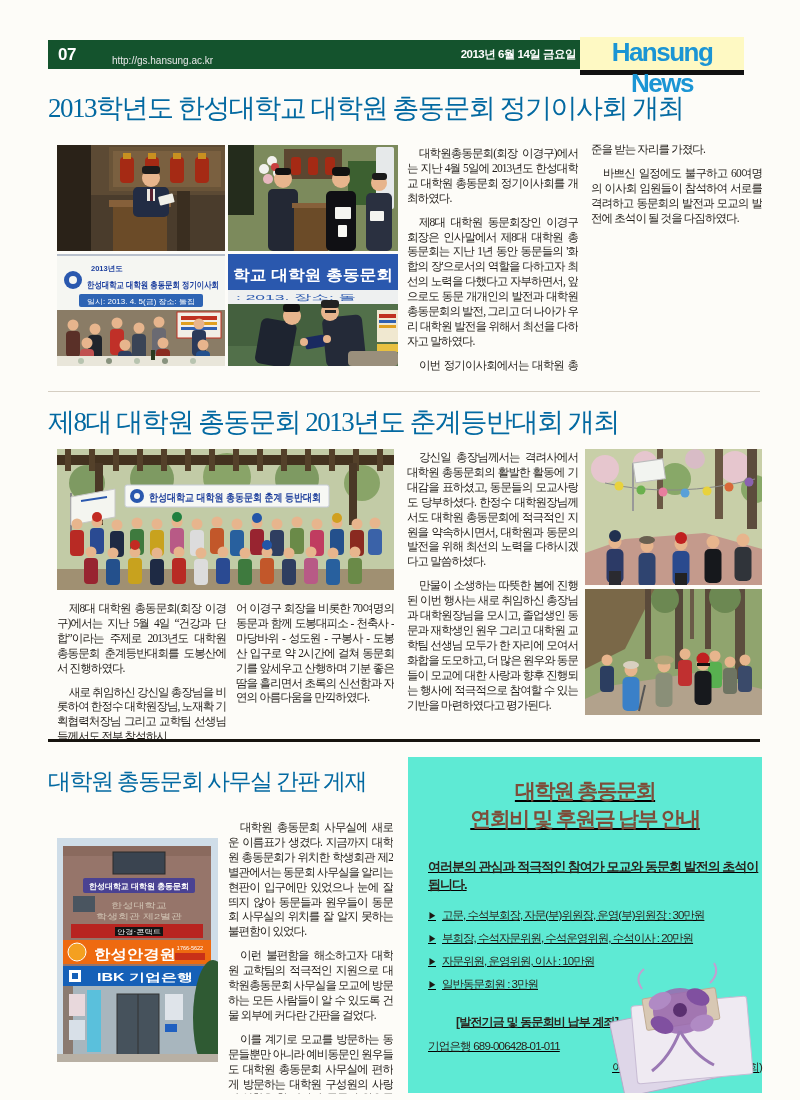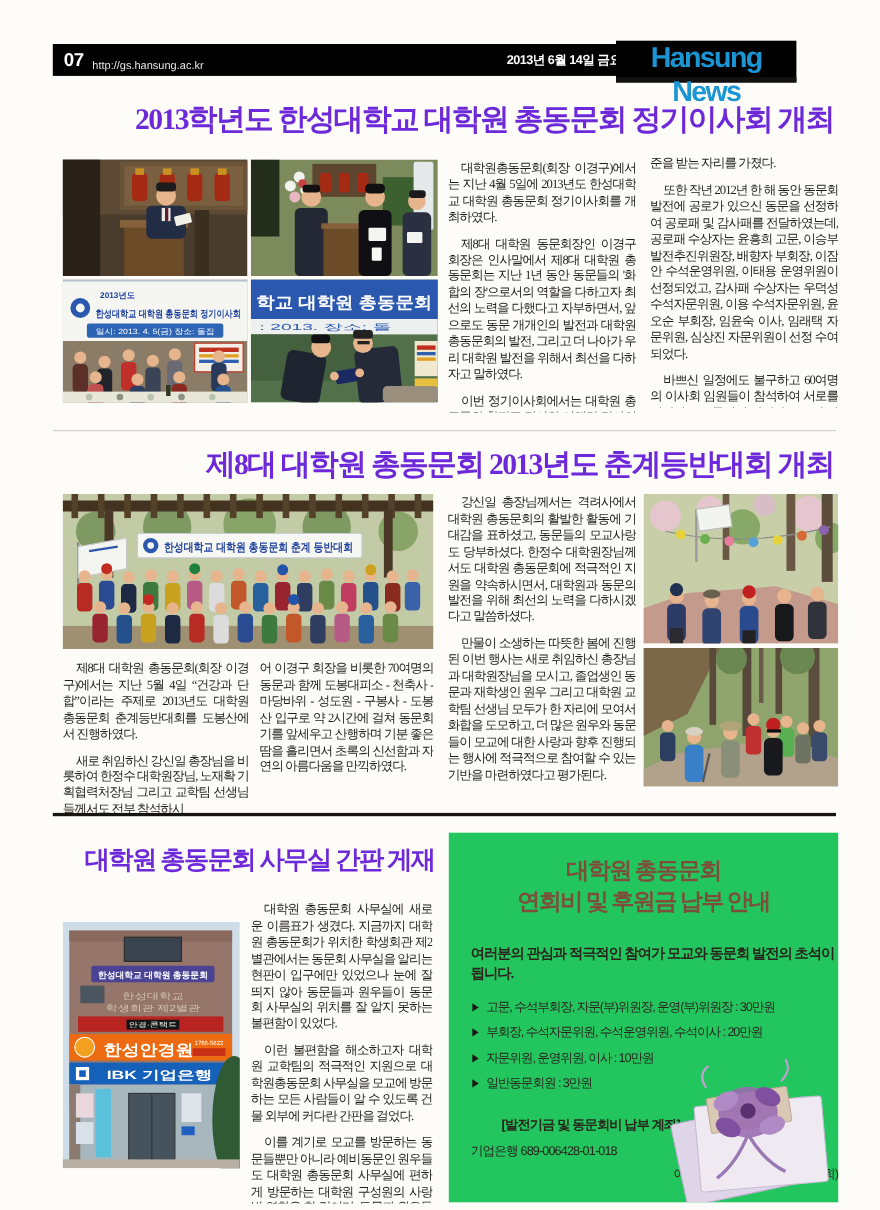--- a/index.html
+++ b/index.html
@@ -1,30 +1,30 @@
 <!DOCTYPE html>
 <html lang="ko"><head>
 <meta charset="utf-8">
 <style>
   html,body{margin:0;padding:0;}
   body{width:800px;height:1100px;background:#fdfcf8;font-family:"Liberation Serif",serif;}
   #page{position:relative;width:800px;height:1100px;background:#fdfcf8;overflow:hidden;}
 
   
-  .header-bar{position:absolute;left:48px;top:40px;width:540px;height:29px;background:#000000;
-    display:flex;align-items:center;color:#fff;font-family:"Liberation Sans",sans-serif;}
+  .header-bar{position:absolute;left:48px;top:40px;width:540px;height:29px;background:#14532d;
+    display:flex;align-items:center;color:#fff;font-family:"Liberation Sans",sans-serif;gap:28px;}
   .page-num{font-size:17px;font-weight:bold;margin-left:10px;letter-spacing:-0.5px;}
   .site-url{font-size:10px;margin-left:8px;color:#e8e8e8;margin-top:12px;}
   .issue-date{margin-left:auto;margin-right:12px;font-size:11.5px;font-weight:bold;letter-spacing:-0.5px;}
-  .masthead{position:absolute;left:560px;top:37px;width:164px;height:33px;background:#000000;
+  .masthead{position:absolute;left:580px;top:37px;width:164px;height:33px;background:#fef9c3;
     border-bottom:5px solid #111;color:#1b95d4;font-family:"Liberation Sans",sans-serif;
     font-size:26px;font-weight:bold;letter-spacing:-1.5px;text-align:center;line-height:31px;}
 
   
-  .headline{position:absolute;text-align:right;color:#6d28d9;font-weight:700;letter-spacing:-1.5px;}
+  .headline{position:absolute;text-align:left;color:#0369a1;font-weight:400;letter-spacing:-1.5px;}
   .a1-title{left:48px;top:90px;width:710px;font-size:27px;}
   .a2-title{left:48px;top:404px;width:710px;font-size:27px;}
   .a3-title{left:48px;top:766px;width:347px;font-size:23px;}
 
   
   .col{position:absolute;overflow:hidden;text-align:justify;font-size:11.5px;line-height:14.9px;
     letter-spacing:-0.9px;color:#201c17;word-break:break-all;}
   .col p{margin:0 0 9px 0;text-indent:12px;}
   .col p.cont{text-indent:0;}
   .a1-col1{left:407px;top:146px;width:171px;height:229px;}
@@ -40,21 +40,21 @@
   .ph-c{left:57px;top:254px;}   .ph-d{left:228px;top:254px;}
   .ph-e{left:57px;top:449px;}
   .ph-f{left:585px;top:449px;}  .ph-g{left:585px;top:589px;}
   .ph-h{left:57px;top:838px;}
 
   
   .rule-thin{position:absolute;left:48px;top:391px;width:712px;height:1px;background:#d5cec2;}
   .rule-thick{position:absolute;left:48px;top:739px;width:712px;height:3px;background:#17140f;}
 
   
-  .notice{position:absolute;left:408px;top:757px;width:354px;height:336px;background:#22c55e;}
+  .notice{position:absolute;left:408px;top:757px;width:354px;height:336px;background:#5eead4;text-decoration:underline;}
   .n-title{margin:20px 10px 0;text-align:center;color:#7d4e3a;font-size:21px;font-weight:600;
     letter-spacing:-1.5px;line-height:1.35;}
   .n-sub{margin:24px 0 0 20px;font-family:"Liberation Sans",sans-serif;font-size:13px;font-weight:bold;
     letter-spacing:-1px;color:#2a241d;}
   .n-items{margin:14px 0 0 20px;}
   .n-item{font-family:"Liberation Sans",sans-serif;font-size:11.5px;letter-spacing:-1px;color:#2a241d;
     margin-bottom:8px;display:flex;align-items:baseline;}
   .tri{font-size:9px;margin-right:6px;color:#1c1813;}
   .n-account{margin:22px 0 0 20px;font-family:"Liberation Sans",sans-serif;color:#2a241d;letter-spacing:-0.8px;}
   .n-acc-h{font-size:12px;font-weight:bold;margin-bottom:8px;padding-left:28px;}
@@ -226,21 +226,20 @@
     <rect x="120" y="97" width="50" height="15" rx="4" fill="#9a8f7c"></rect>
   </svg>
 
   <div class="col a1-col1">
     <p>대학원총동문회(회장 이경구)에서는 지난 4월 5일에 2013년도 한성대학교 대학원 총동문회 정기이사회를 개최하였다.</p>
     <p>제8대 대학원 동문회장인 이경구 회장은 인사말에서 제8대 대학원 총동문회는 지난 1년 동안 동문들의 '화합의 장'으로서의 역할을 다하고자 최선의 노력을 다했다고 자부하면서, 앞으로도 동문 개개인의 발전과 대학원 총동문회의 발전, 그리고 더 나아가 우리 대학원 발전을 위해서 최선을 다하자고 말하였다.</p>
     <p>이번 정기이사회에서는 대학원 총동문회 황진주 감사와 이해경 감사의 2012년도 결산보고와 함께 김창섭 사무국장이 2013년도 예산안 및 사업계획을 보고하고 이사회의 인</p>
   </div>
   <div class="col a1-col2">
     <p class="cont">준을 받는 자리를 가졌다.</p>
-    <p>또한 작년 2012년 한 해 동안 동문회 발전에 공로가 있으신 동문을 선정하여 공로패 및 감사패를 전달하였는데, 공로패 수상자는 윤흥희 고문, 이승부 발전추진위원장, 배향자 부회장, 이잠안 수석운영위원, 이태용 운영위원이 선정되었고, 감사패 수상자는 우덕성 수석자문위원, 이용 수석자문위원, 윤오순 부회장, 임윤숙 이사, 임래택 자문위원, 심상진 자문위원이 선정 수여되었다.</p>
     <p>바쁘신 일정에도 불구하고 60여명의 이사회 임원들이 참석하여 서로를 격려하고 동문회의 발전과 모교의 발전에 초석이 될 것을 다짐하였다.</p>
   </div>
 
   <div class="rule-thin"></div>
 
   <div class="headline a2-title">제8대 대학원 총동문회 2013년도 춘계등반대회 개최</div>
 
   <svg class="photo ph-e" width="337" height="141" viewBox="0 0 337 141">
     <rect width="337" height="141" fill="#c2cba6"></rect>
     <circle cx="30" cy="34" r="18" fill="#7e9a62"></circle>
@@ -477,21 +476,21 @@
         <span class="tri">▶</span>
         <span>자문위원, 운영위원, 이사 : 10만원</span>
       </div>
       <div class="n-item">
         <span class="tri">▶</span>
         <span>일반동문회원 : 3만원</span>
       </div>
     </div>
     <div class="n-account">
       <div class="n-acc-h">[발전기금 및 동문회비 납부 계좌]</div>
-      <div class="n-bank">기업은행  689-006428-01-018</div>
+      <div class="n-bank">기업은행  689-006428-01-011</div>
       <div class="n-holder">이경구(한성대 대학원 총동문회)</div>
     </div>
     <svg class="gift" width="180" height="140" viewBox="0 0 180 140">
       <rect x="34" y="56" width="126" height="76" rx="3" fill="#ded6e8" stroke="#b8aac8" transform="rotate(-12 96 94)"></rect>
       <rect x="52" y="48" width="116" height="78" rx="3" fill="#efeaf2" stroke="#c8bcd4" transform="rotate(-5 110 87)"></rect>
       <rect x="62" y="40" width="74" height="32" rx="2" fill="#d8c8b4" stroke="#c0ac94" transform="rotate(-9 99 56)"></rect>
       <ellipse cx="98" cy="58" rx="27" ry="23" fill="#9a6ab0" opacity="0.88"></ellipse>
       <ellipse cx="78" cy="48" rx="12" ry="8" fill="#b08ac4" transform="rotate(-28 78 48)"></ellipse>
       <ellipse cx="116" cy="44" rx="12" ry="8" fill="#8050a0" transform="rotate(24 116 44)"></ellipse>
       <ellipse cx="120" cy="70" rx="12" ry="8" fill="#b08ac4" transform="rotate(-20 120 70)"></ellipse>

